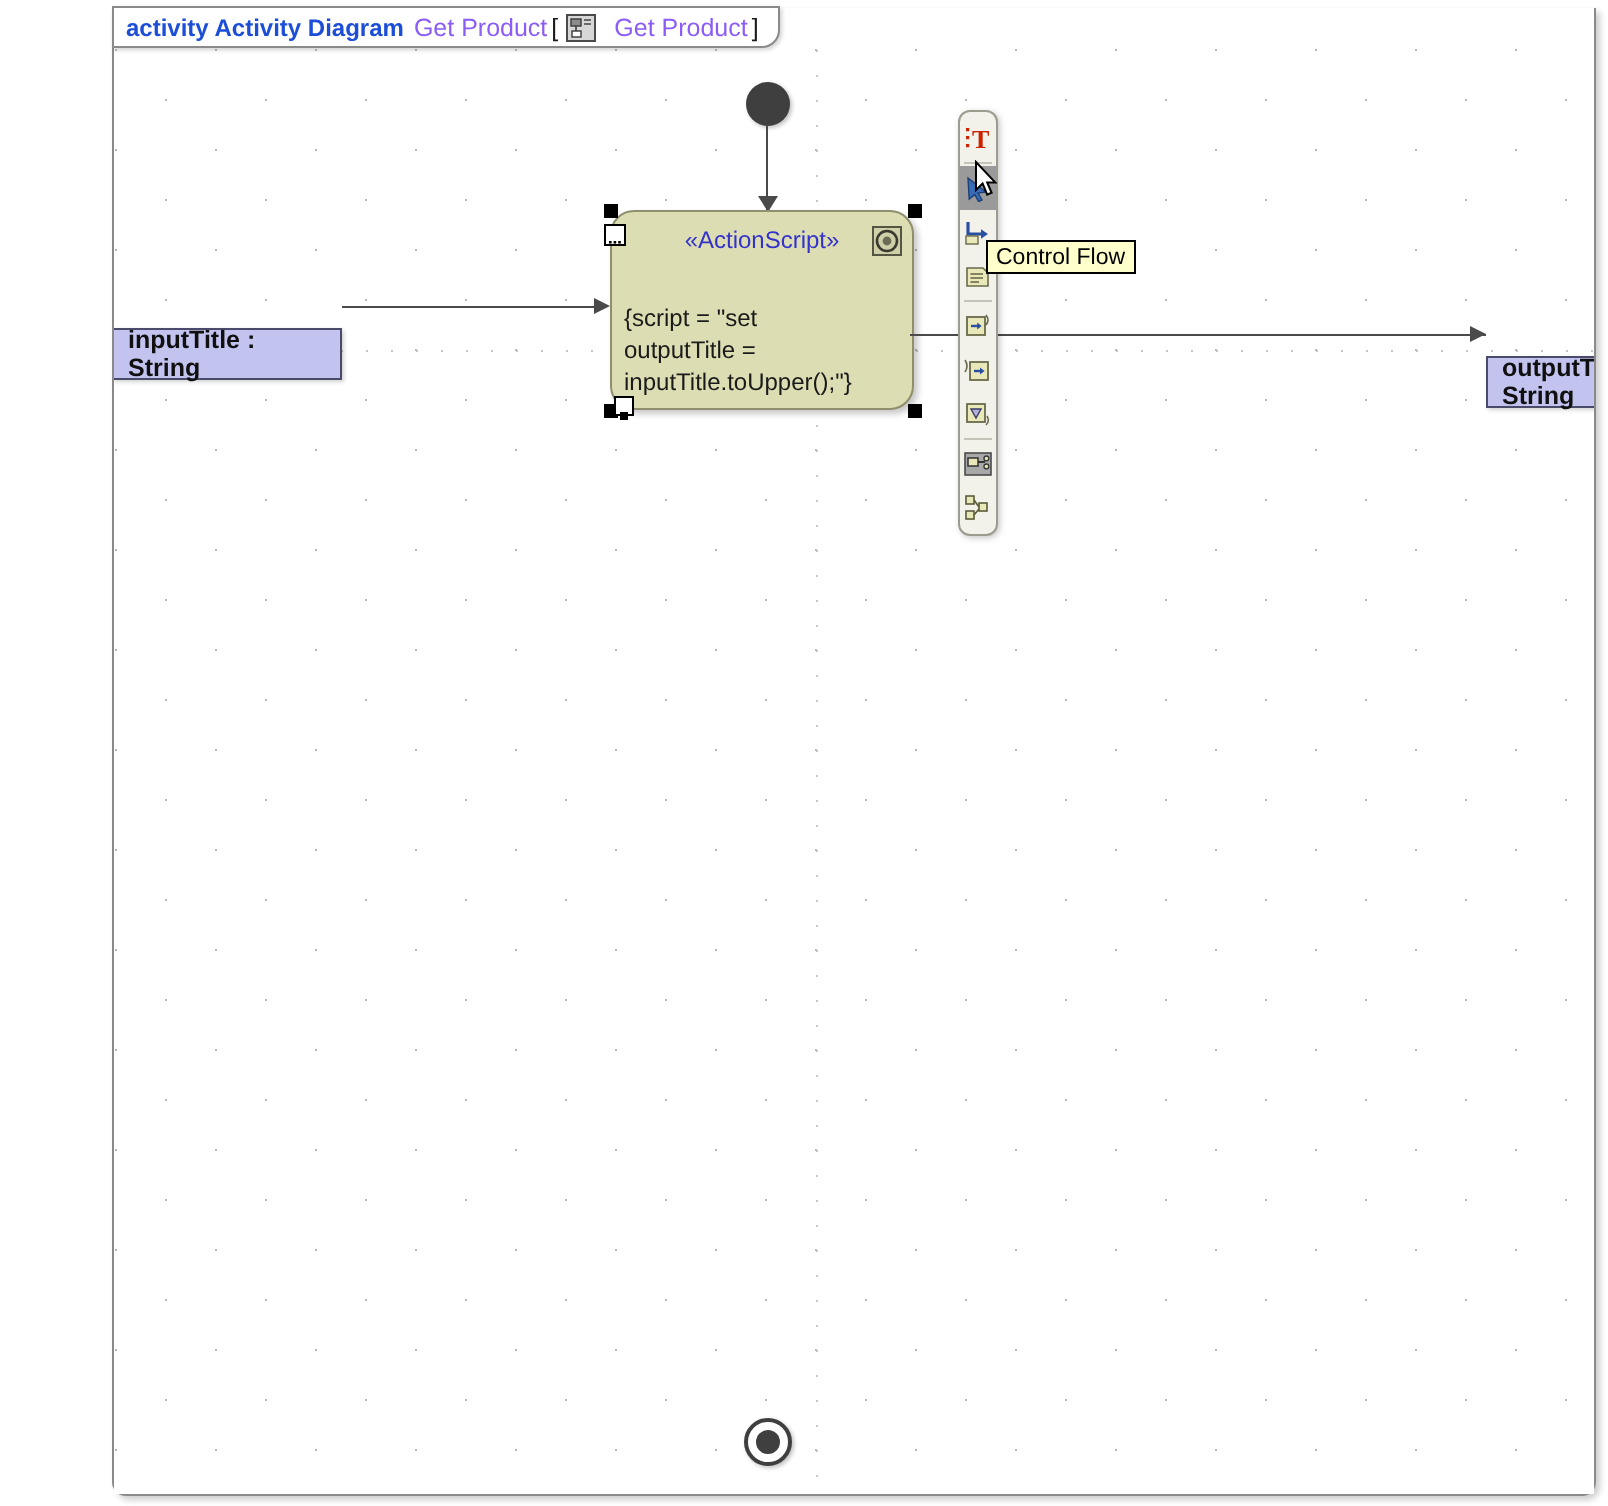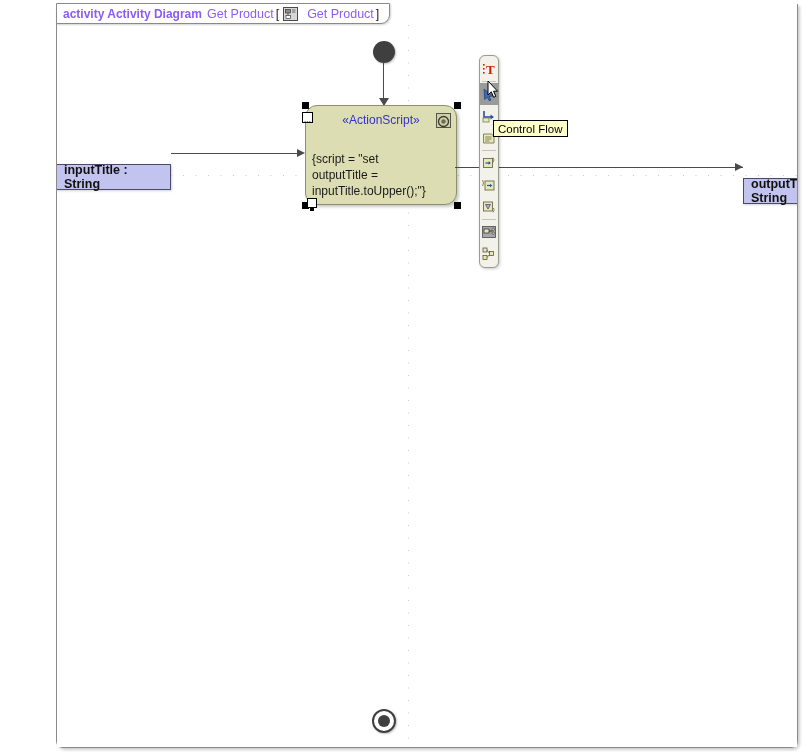--- a/index.html
+++ b/index.html
@@ -54,21 +54,21 @@
     box-sizing: border-box;
     display: flex;
     align-items: center;
     white-space: nowrap;
     box-shadow: 1px 1px 2px rgba(0,0,0,0.18);
     z-index: 6;
   }
   .tab-kw {
     font-size: 12px;
     font-weight: bold;
-    color: #8b5cf6;
+    color: #1d4ed8;
     letter-spacing: 0px;
   }
   .tab-name {
     font-size: 12.5px;
     color: #8b5cf6;
     margin-left: 5px;
   }
   .tab-brk {
     font-size: 12.5px;
     color: #1a1a1a;

